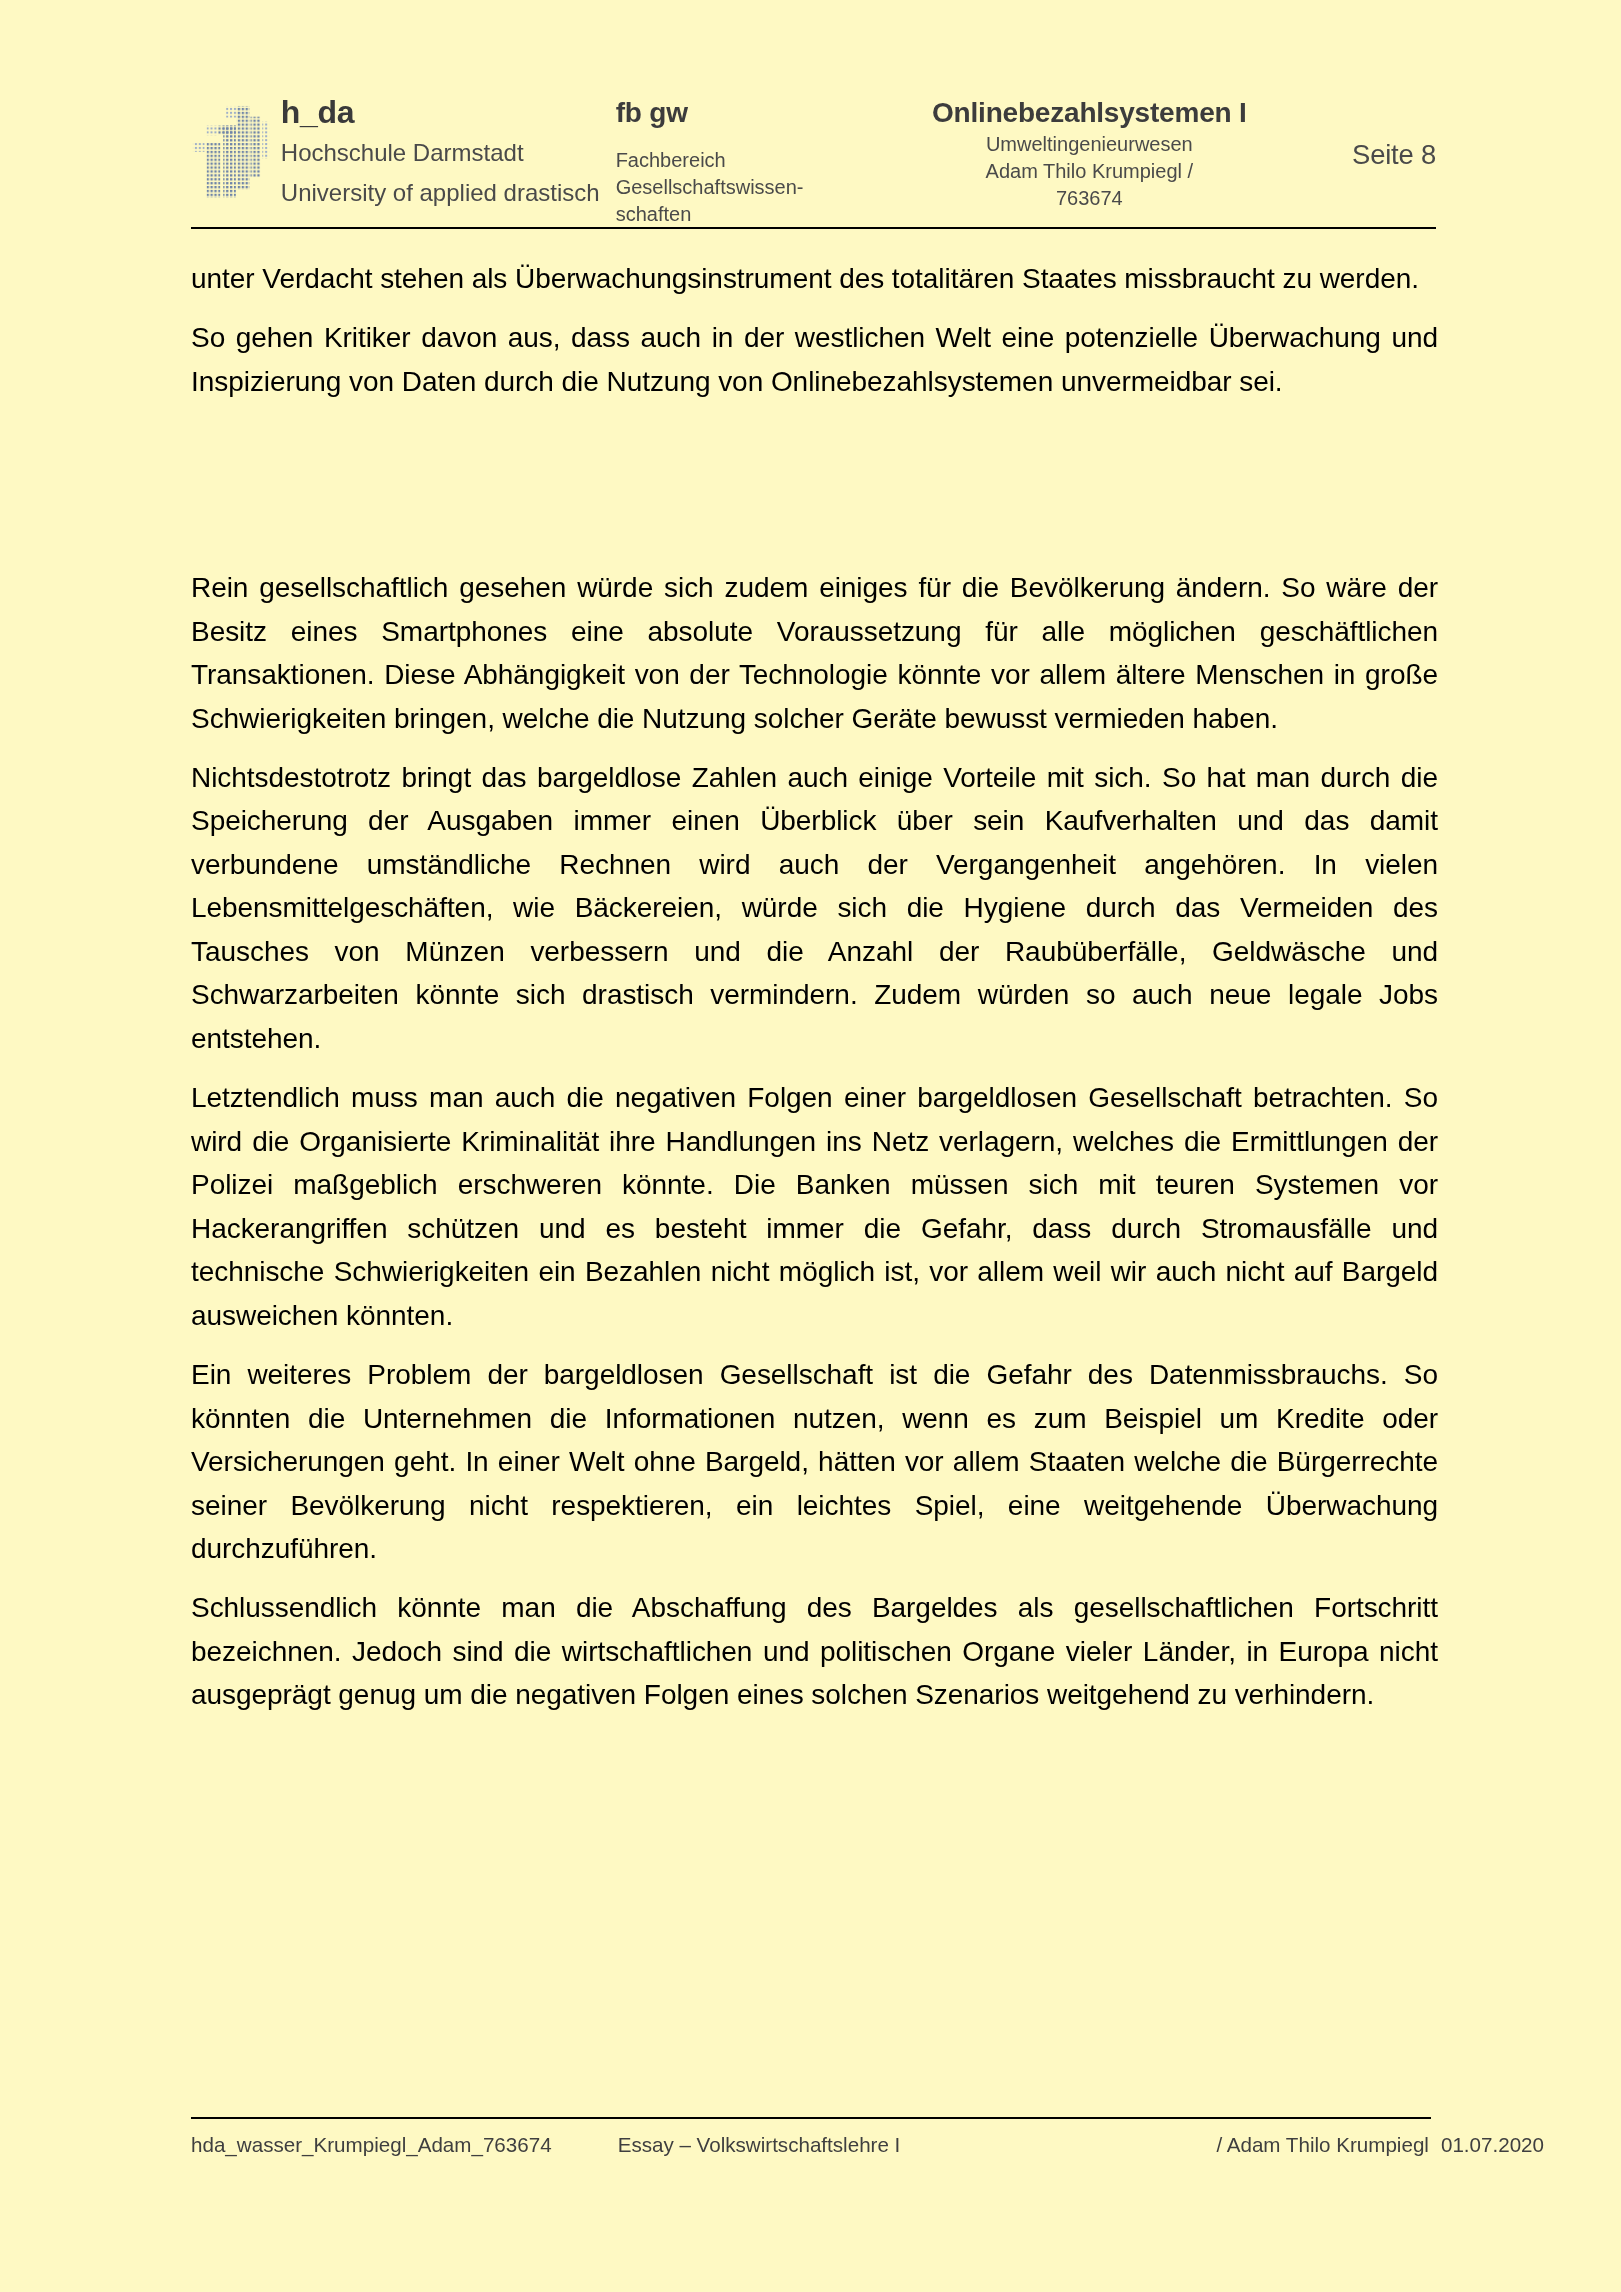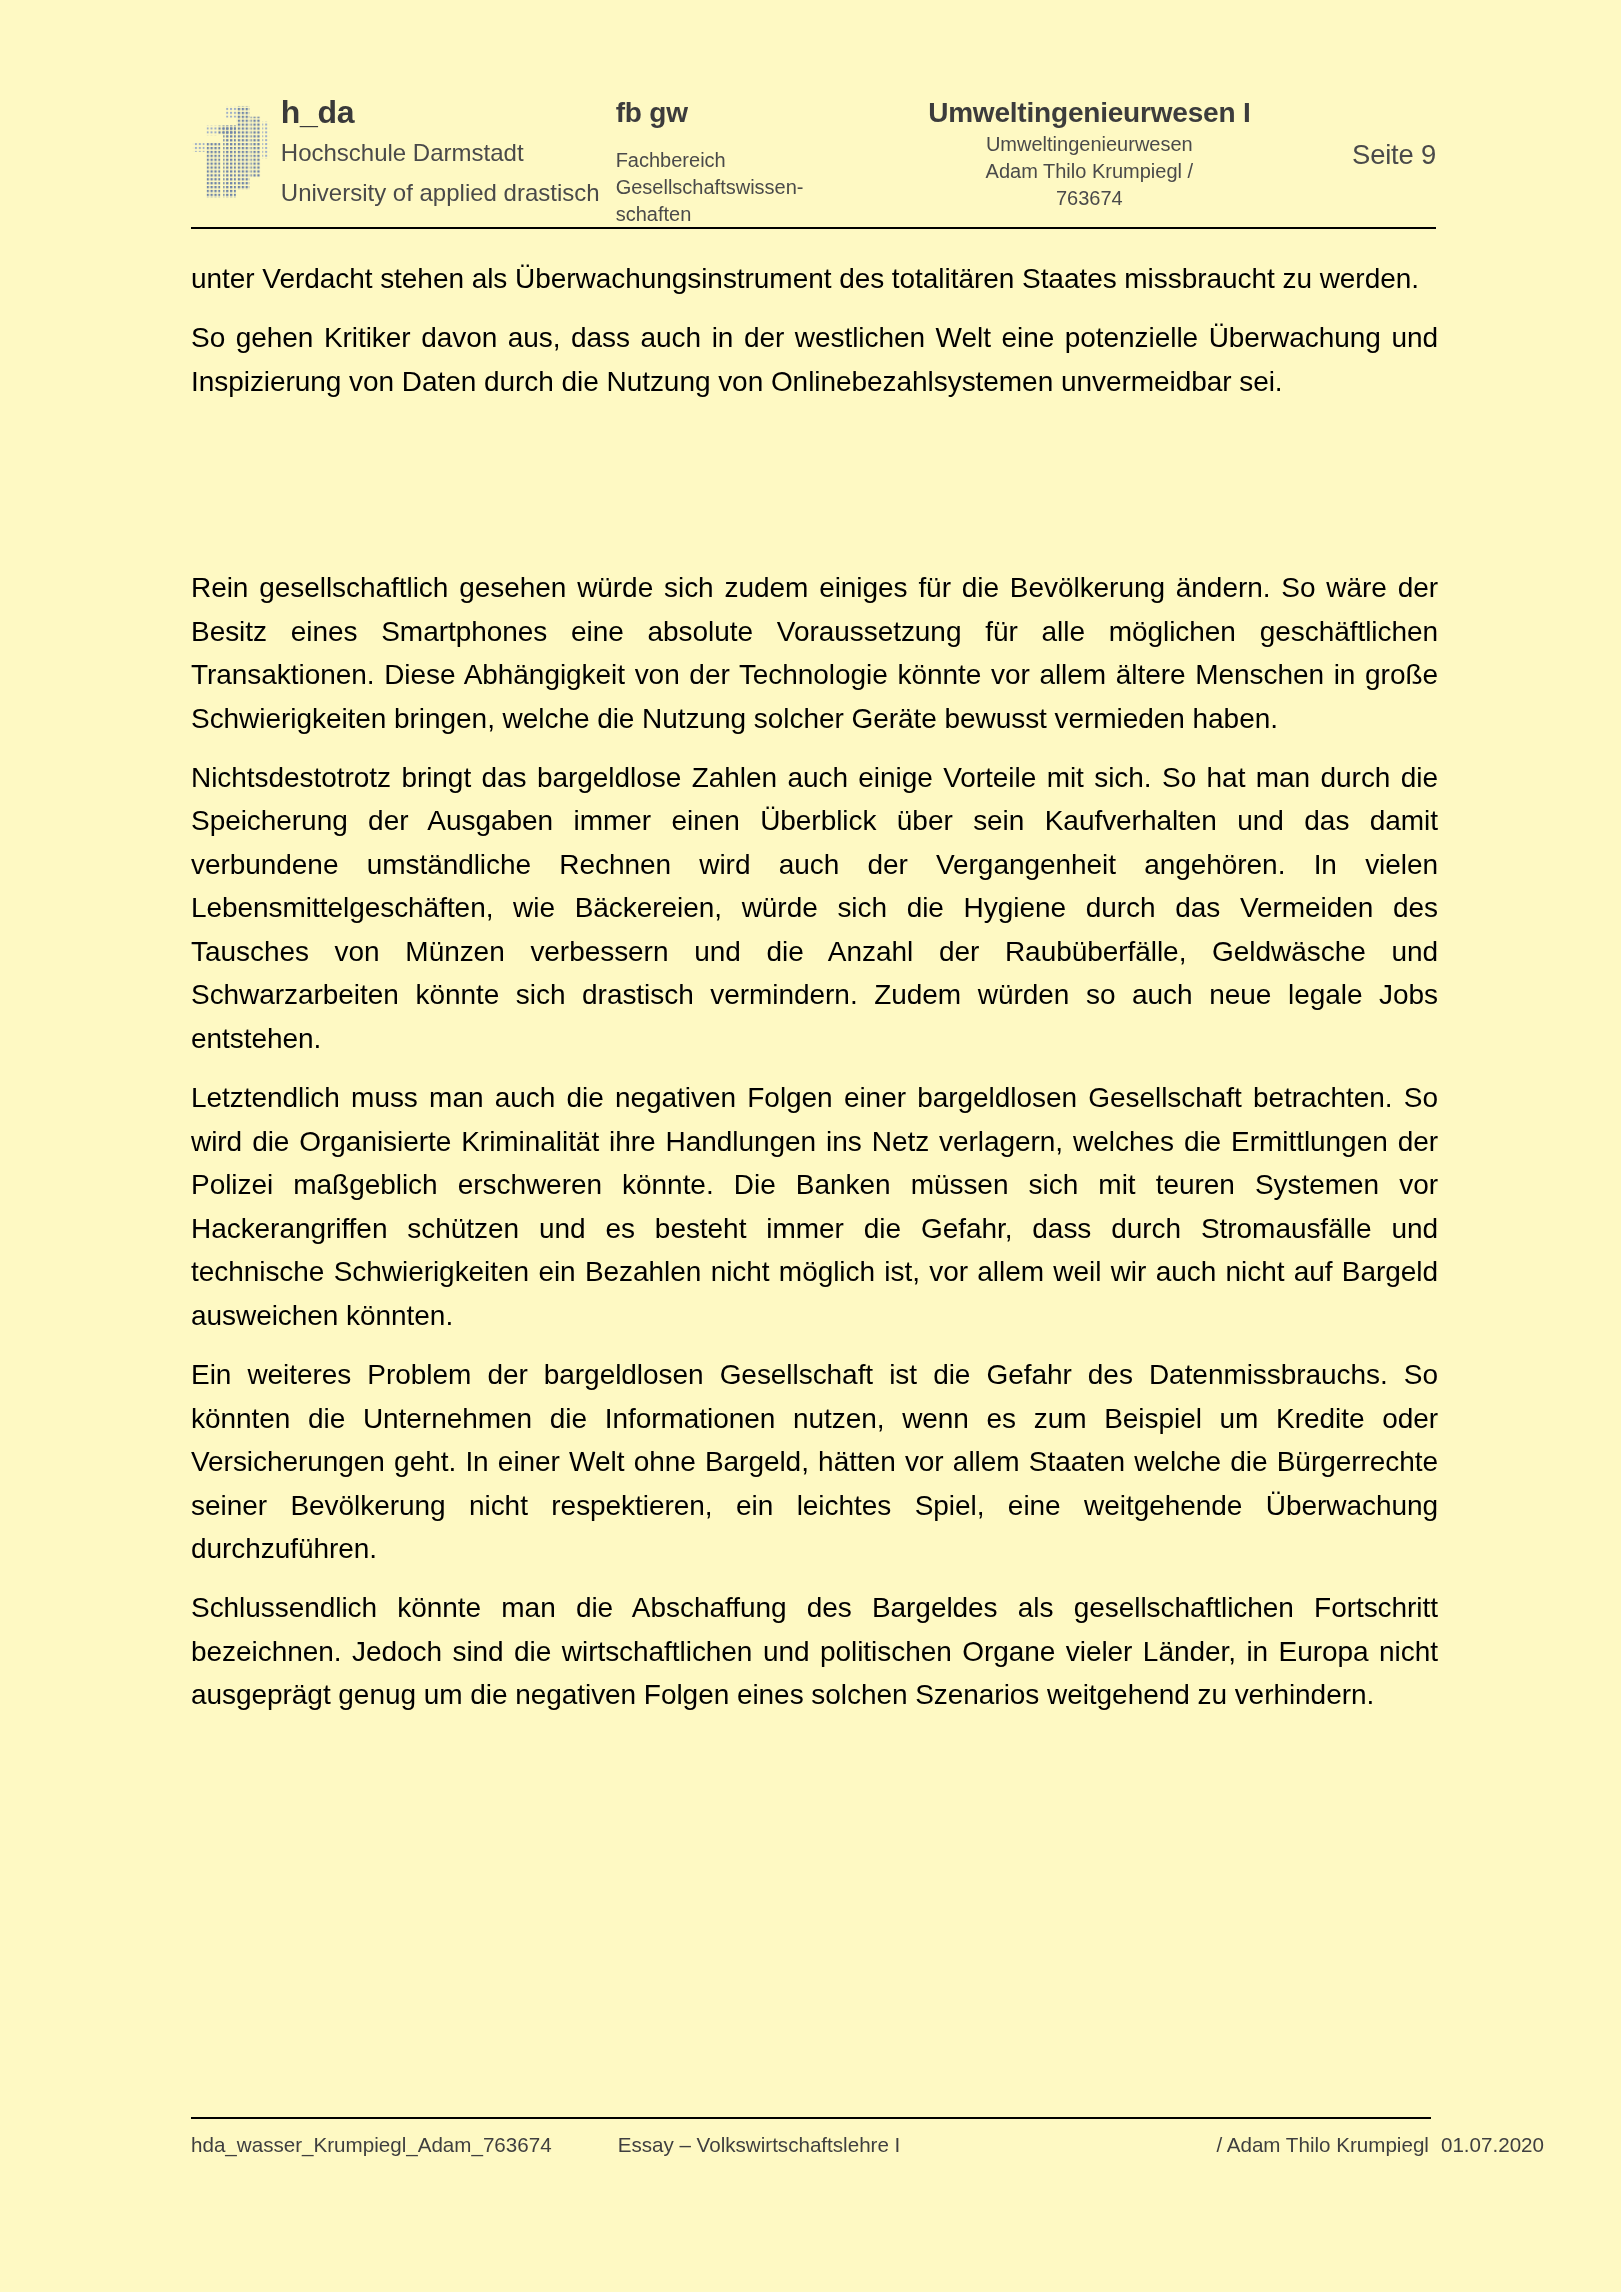--- a/index.html
+++ b/index.html
@@ -219,29 +219,29 @@
     <div class="dept-block">
       <div class="dept-title">fb gw</div>
       <div class="dept-lines">
         <div class="dept-line">Fachbereich</div>
         <div class="dept-line">Gesellschaftswissen-</div>
         <div class="dept-line">schaften</div>
       </div>
     </div>
 
     <div class="course-block">
-      <div class="course-title">Umweltingenieurwesen I</div>
+      <div class="course-title">Onlinebezahlsystemen I</div>
       <div class="course-lines">
         <div class="course-line">Umweltingenieurwesen</div>
         <div class="course-line">Adam Thilo Krumpiegl /</div>
         <div class="course-line">763674</div>
       </div>
     </div>
 
-    <div class="page-number">Seite 9</div>
+    <div class="page-number">Seite 8</div>
   </div>
 
   <div class="header-rule"></div>
 
   <div class="content">
     <p class="para">unter Verdacht stehen als Überwachungsinstrument des totalitären Staates missbraucht zu werden.</p>
     <p class="para">So gehen Kritiker davon aus, dass auch in der westlichen Welt eine potenzielle Überwachung und Inspizierung von Daten durch die Nutzung von Onlinebezahlsystemen unvermeidbar sei.</p>
     <div class="gap-large"></div>
     <p class="para">Rein gesellschaftlich gesehen würde sich zudem einiges für die Bevölkerung ändern. So wäre der Besitz eines Smartphones eine absolute Voraussetzung für alle möglichen geschäftlichen Transaktionen. Diese Abhängigkeit von der Technologie könnte vor allem ältere Menschen in große Schwierigkeiten bringen, welche die Nutzung solcher Geräte bewusst vermieden haben.</p>
     <p class="para">Nichtsdestotrotz bringt das bargeldlose Zahlen auch einige Vorteile mit sich. So hat man durch die Speicherung der Ausgaben immer einen Überblick über sein Kaufverhalten und das damit verbundene umständliche Rechnen wird auch der Vergangenheit angehören. In vielen Lebensmittelgeschäften, wie Bäckereien, würde sich die Hygiene durch das Vermeiden des Tausches von Münzen verbessern und die Anzahl der Raubüberfälle, Geldwäsche und Schwarzarbeiten könnte sich drastisch vermindern. Zudem würden so auch neue legale Jobs entstehen.</p>

